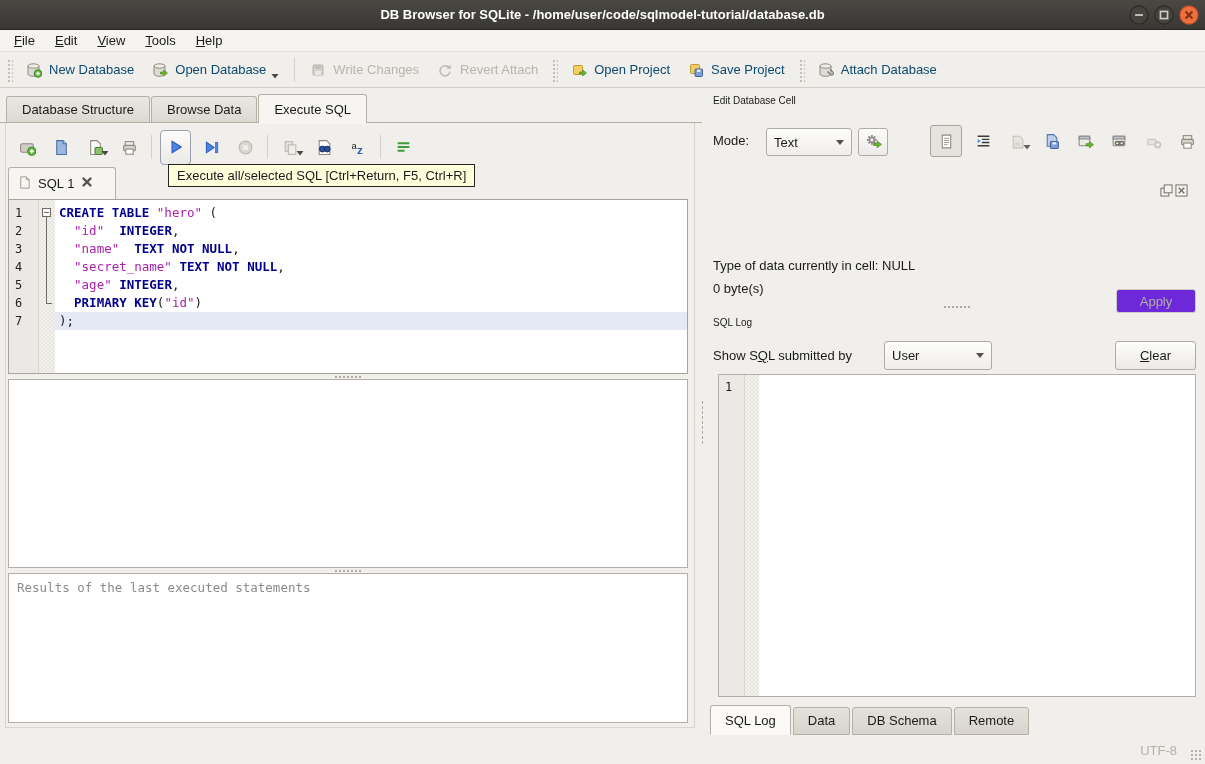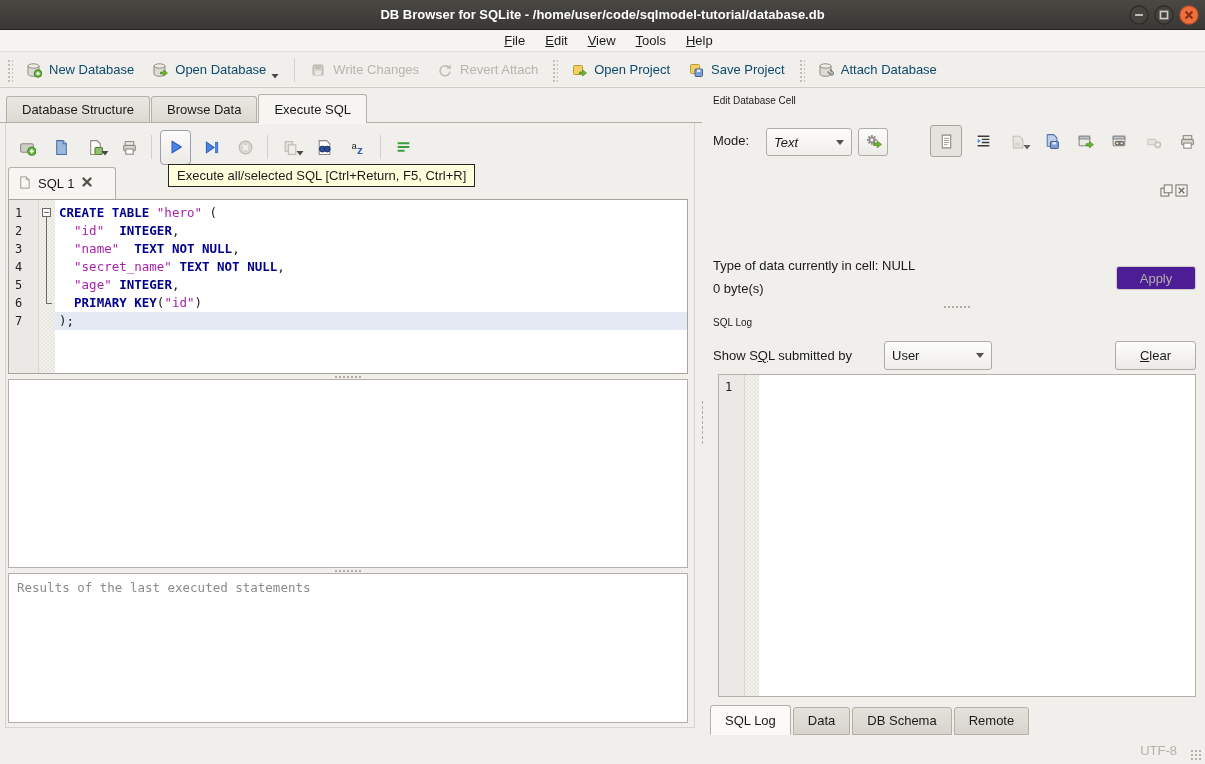--- a/index.html
+++ b/index.html
@@ -11,21 +11,21 @@
   
   .titlebar{left:0;top:0;width:1205px;height:30px;
     background:linear-gradient(#4a4843,#3a3835);border-bottom:1px solid #262522;
     display:flex;align-items:center;justify-content:center;}
   .title-text{color:#fff;font-weight:bold;font-size:13px;}
   .winbtns{position:absolute;right:6px;top:5px;display:flex;gap:5px;}
   .winbtn{width:20px;height:20px;border-radius:50%;display:flex;align-items:center;justify-content:center;cursor:default;}
 
   
   .menubar{left:0;top:30px;width:1205px;height:22px;background:#f5f4f1;border-bottom:1px solid #e2dfda;
-    display:flex;align-items:center;padding-left:12px;justify-content:center;}
+    display:flex;align-items:center;padding-left:4px;}
   .menu-item{padding:2px 10px;}
   .menu-item u{text-decoration:underline;}
 
   
   .toolbar{left:0;top:52px;width:1205px;height:36px;background:#f1efeb;border-bottom:1px solid #d2cec7;
     display:flex;align-items:center;padding-left:2px;}
   .tb-btn{display:inline-flex;align-items:center;gap:7px;padding:6px 9px;color:#0c4a6e;white-space:nowrap;}
   .tb-btn.disabled{color:#b8b4ad;}
   .tb-caret{margin-left:-2px;margin-top:10px;}
   .tb-handle{width:7px;height:24px;margin:0 4px;
@@ -84,21 +84,21 @@
   .vsplit{left:701px;top:400px;width:3px;height:46px;
     background-image:radial-gradient(#b0aca5 40%,transparent 42%);background-size:3px 5px;}
   .dock-header{height:16px;display:flex;align-items:center;}
   .dock-title{font-size:10px;color:#1a1a1a;}
   .dock-icons{position:absolute;right:9px;display:flex;gap:2px;}
   .cell-box{left:718px;top:169px;width:472px;height:73px;border:1px solid #b3afa8;background:#fff;display:flex;}
   .cell-gutter{width:58px;background:#e9e6e2;padding:3px 0 0 7px;font-size:13px;color:#111;}
   .meta-label{font-size:13px;color:#1a1a1a;}
   .btn{border:1px solid #b0aca5;border-radius:3px;background:linear-gradient(#fdfdfc,#eceae6);
     display:flex;align-items:center;justify-content:center;font-size:13px;color:#1a1a1a;}
-  .btn.disabled{background:#4c1d95;border-color:#d0ccc5;color:#b3afa8;}
+  .btn.disabled{background:#6d28d9;border-color:#d0ccc5;color:#b3afa8;margin-top:23px;}
   .btn u{text-decoration:underline;}
   .select{border:1px solid #b0aca5;border-radius:3px;background:linear-gradient(#fdfdfc,#f0eeea);
     display:flex;align-items:center;padding:0 7px;}
   .select .sel-text{flex:1;}
   .select .sel-caret{width:0;height:0;border-left:4px solid transparent;border-right:4px solid transparent;
     border-top:5px solid #55524d;margin-left:6px;}
   .gearbtn{width:30px;height:28px;}
   .cellicons{left:926px;top:124px;height:34px;display:flex;align-items:center;}
   .cibtn{width:26px;height:26px;display:inline-flex;align-items:center;justify-content:center;margin:0 4px;position:relative;}
   .cibtn.pressed{border:1px solid #a8a49d;border-radius:3px;background:#e6e3de;width:32px;height:32px;}
@@ -405,21 +405,21 @@
             <rect x="4.5" y="1" width="8.5" height="8.5" fill="#f4f2ee" stroke="#6e6a64"></rect>
           </svg></span>
       <span><svg width="13" height="13" viewBox="0 0 14 14">
             <rect x="1" y="1" width="12" height="12" fill="#f4f2ee" stroke="#6e6a64"></rect>
             <path d="M4 4l6 6M10 4l-6 6" stroke="#6e6a64" stroke-width="1.4"></path>
           </svg></span>
     </span>
   </div>
 
   <div class="abs meta-label" style="left:713px;top:133px;">Mode:</div>
-  <div class="abs select" style="left:766px;top:128px;width:86px;height:28px;font-style:italic;">
+  <div class="abs select" style="left:766px;top:128px;width:86px;height:28px;">
     <span class="sel-text">Text</span>
     <span class="sel-caret"></span>
   </div>
   <div class="abs btn gearbtn" style="left:858px;top:128px;">
     <span><svg width="18" height="18" viewBox="0 0 16 16">
           <circle cx="7" cy="7" r="2.1" fill="none" stroke="#8d8983" stroke-width="1.4"></circle>
           <path d="M7 2.6v2M7 9.4v2M2.6 7h2M9.4 7h2M3.9 3.9l1.4 1.4M10.1 10.1L8.7 8.7M10.1 3.9L8.7 5.3M3.9 10.1l1.4-1.4" stroke="#8d8983" stroke-width="1.5"></path>
           <path d="M8.5 10h3.2V8l3.8 3-3.8 3v-2H8.5z" fill="#6cb52f" stroke="#417d1e" stroke-width="0.6"></path>
         </svg></span>
   </div>

